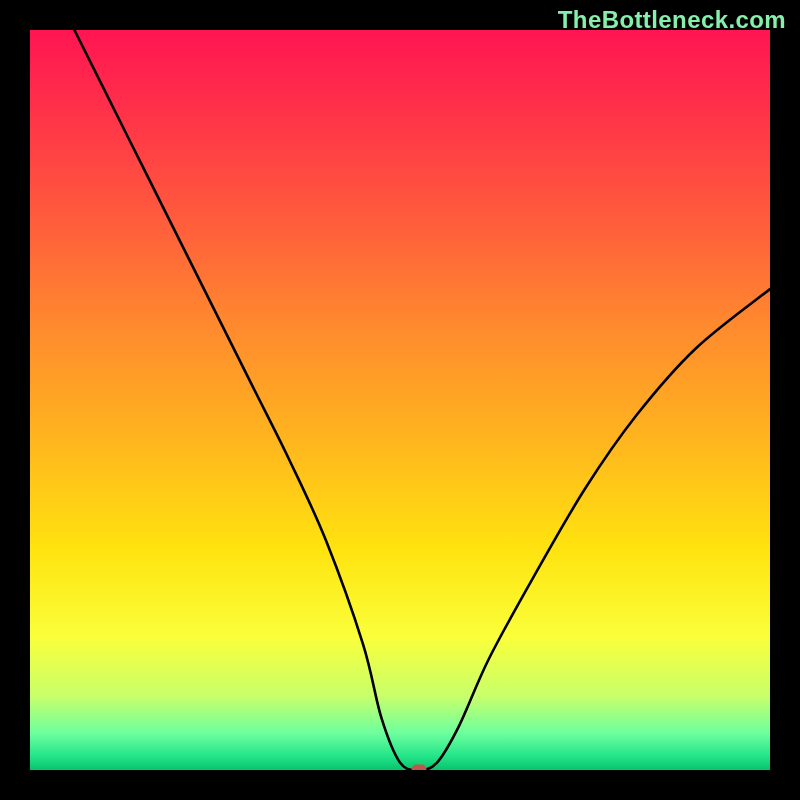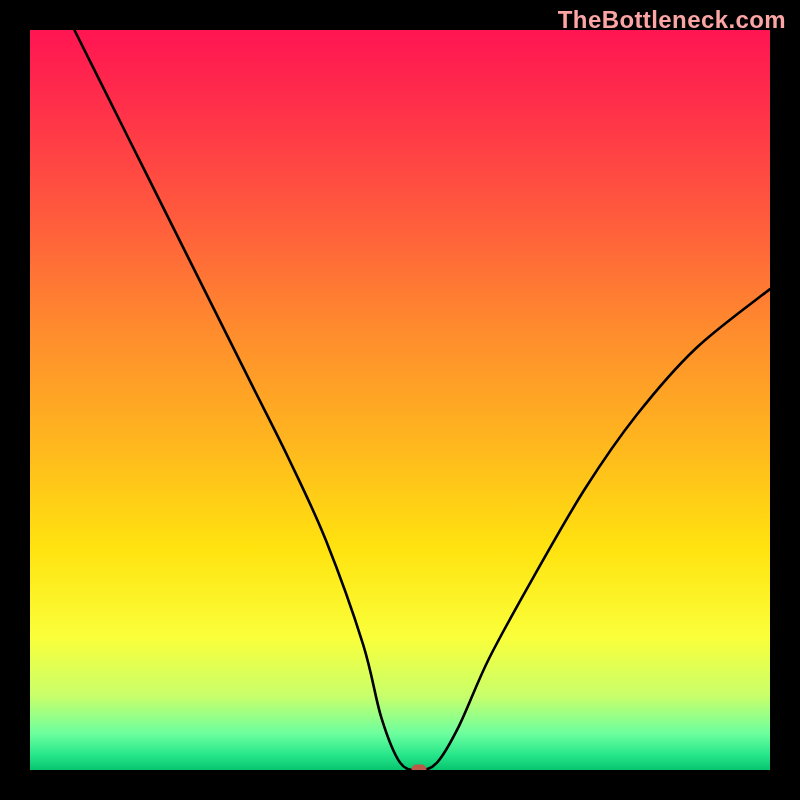--- a/index.html
+++ b/index.html
@@ -14,21 +14,21 @@
   .frame {
     position: relative;
     width: 800px;
     height: 800px;
     background: #000;
   }
   .watermark {
     position: absolute;
     top: 6px;
     right: 14px;
-    color: #fca5a5;
+    color: #86efac;
     font-size: 24px;
     font-weight: 600;
     letter-spacing: 0.4px;
     z-index: 5;
     user-select: none;
   }
   .plot-area {
     position: absolute;
     left: 30px;
     top: 30px;

